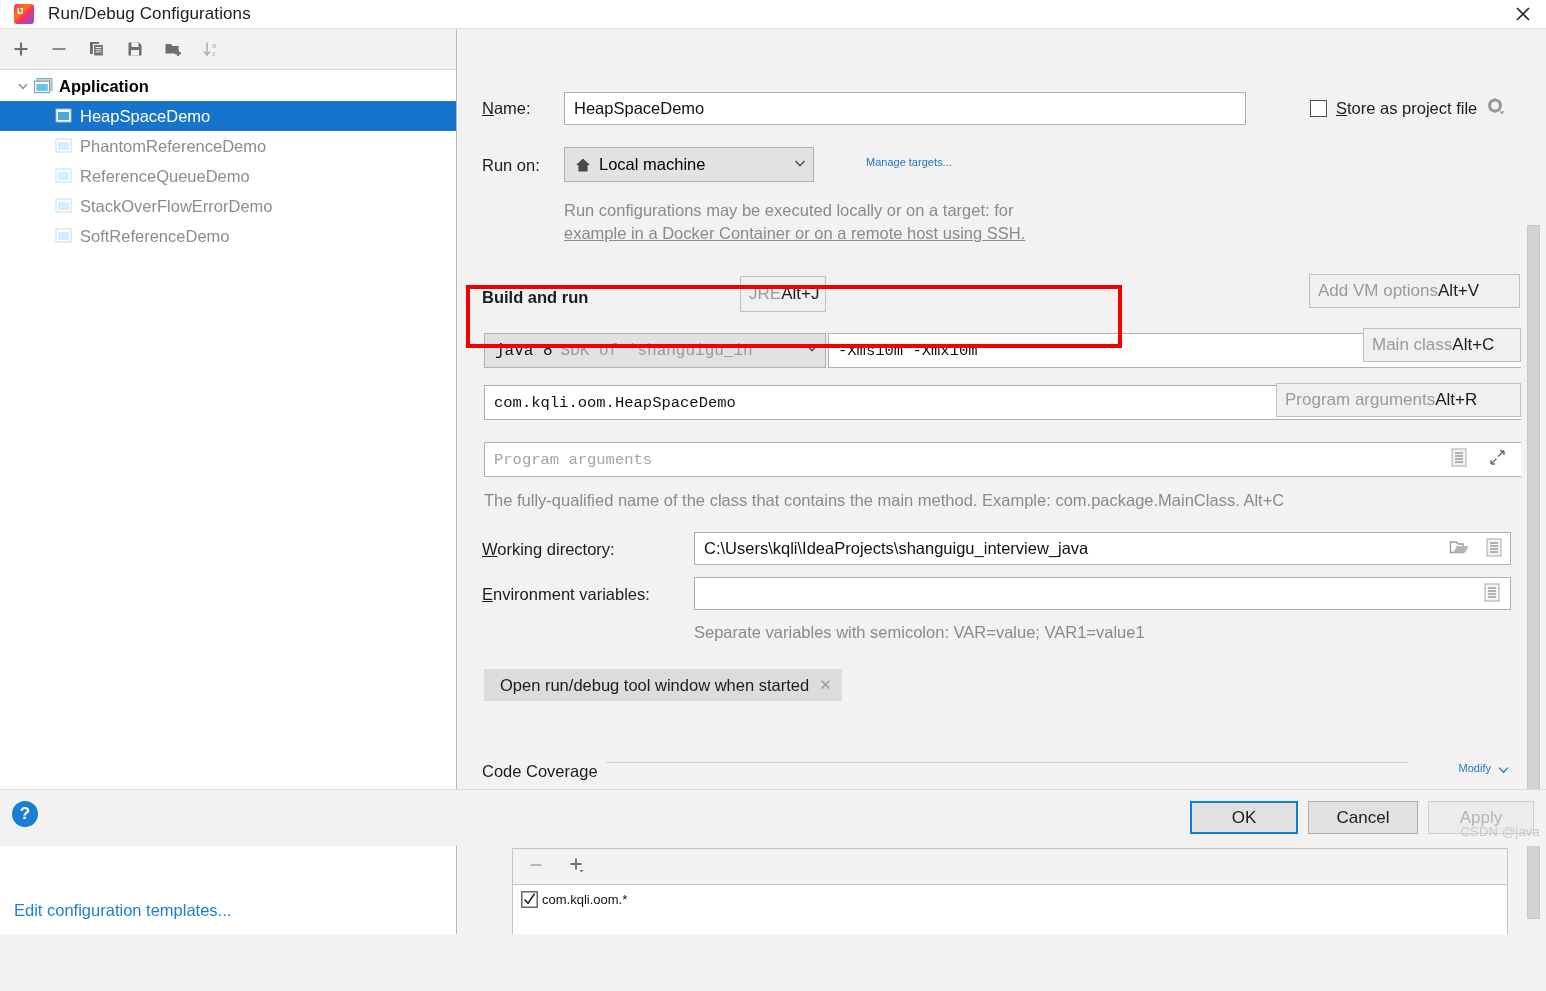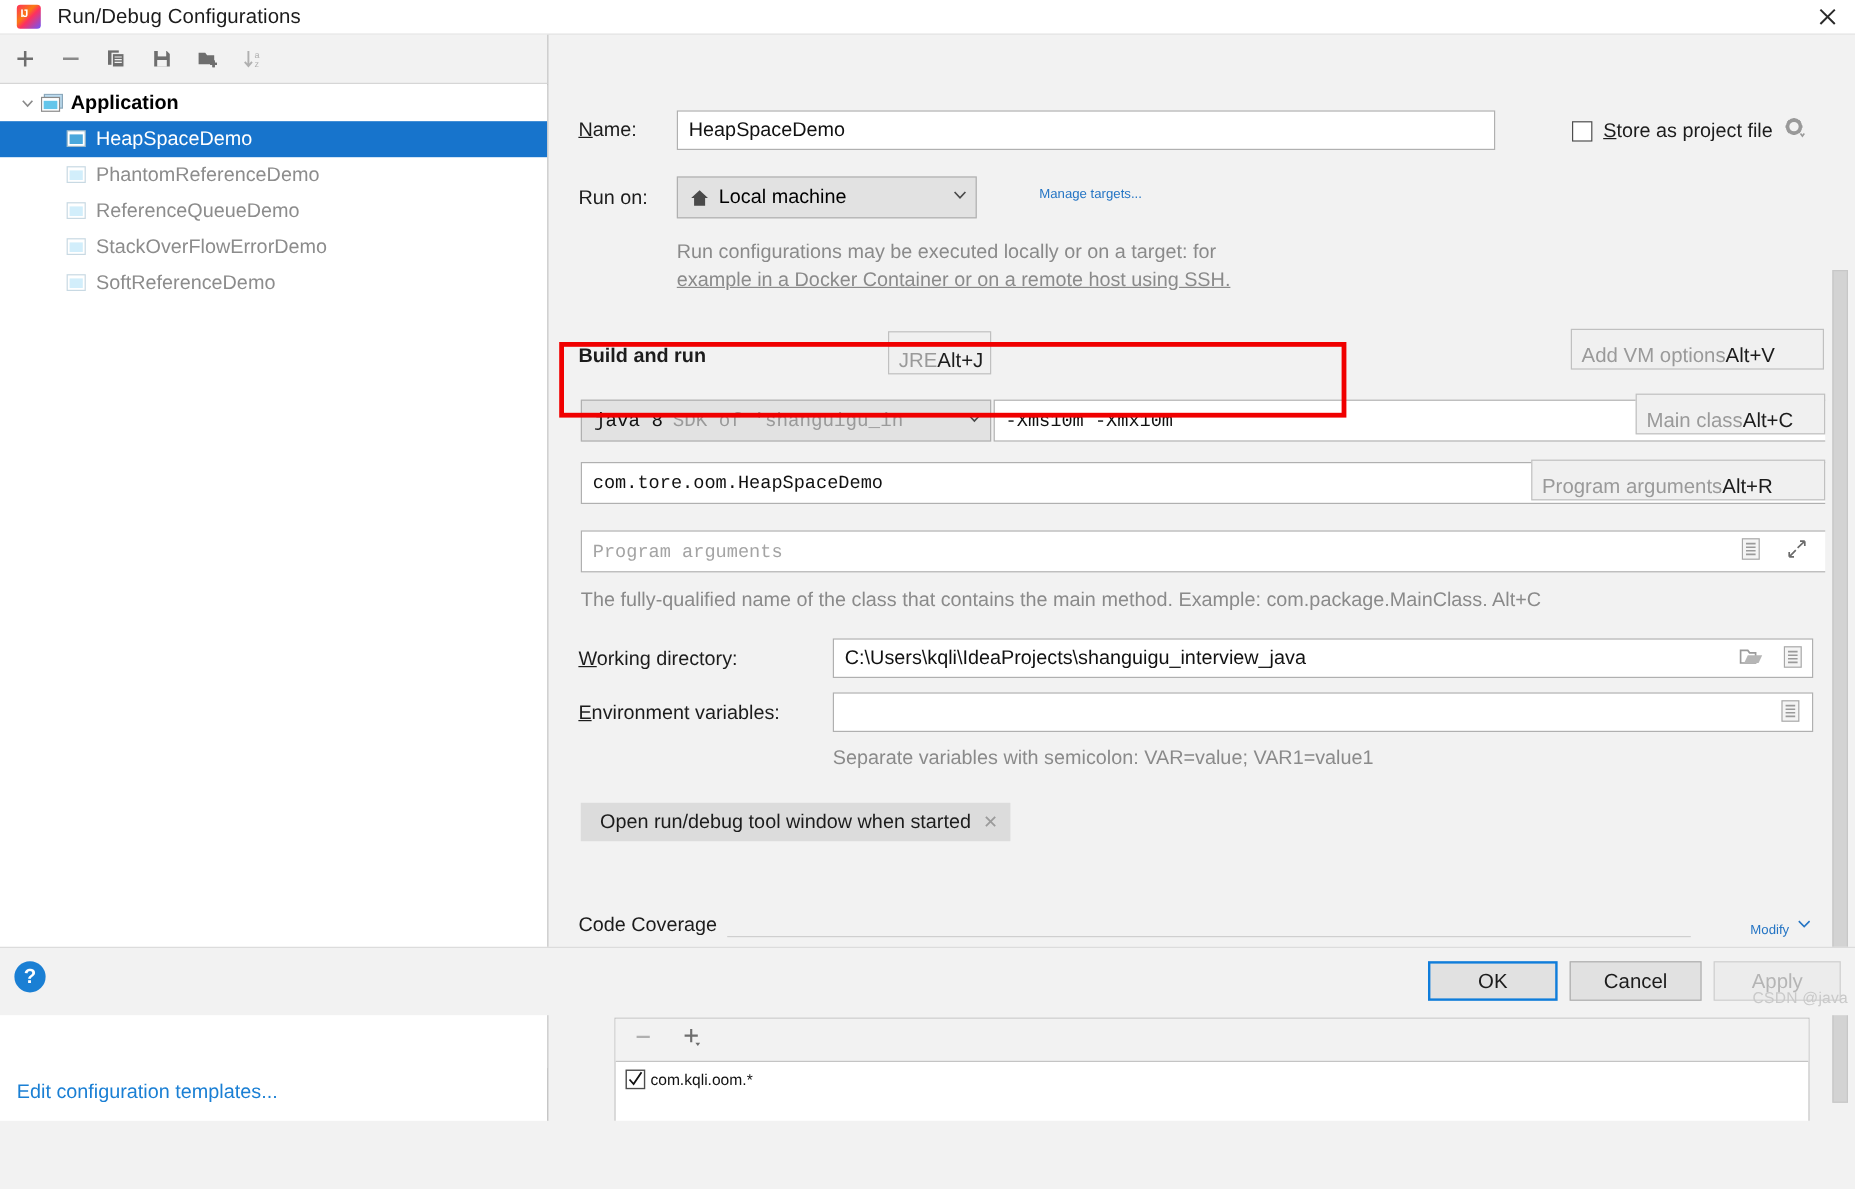--- a/index.html
+++ b/index.html
@@ -130,21 +130,21 @@
   .checkbox-sq {
     width: 17px; height: 17px; border: 1.6px solid #4d4d4d; background: #fff;
     display: inline-block; flex: none;
   }
 
   
   .tip {
     position: absolute;
     background: #f0f0f0; border: 1px solid #c0c0c0;
     font-size: 17px; color: #9a9a9a;
-    display: flex; align-items: flex-end; padding: 0 8px;
+    display: flex; align-items: center; padding: 0 8px;
     white-space: nowrap;
   }
   .tip b { color: #1c1c1c; font-weight: normal; }
 
   .redbox {
     position: absolute;
     border: 4px solid #f00000;
     pointer-events: none;
   }
 
@@ -379,21 +379,21 @@
       </span>
       <span>
         <svg width="19" height="19" viewBox="0 0 19 19">
           <path d="M10 8.5 L16 3 M16 3 H12 M16 3 V7" stroke="#6a6a6a" stroke-width="1.4" fill="none"></path>
           <path d="M8.5 10.5 L3 16 M3 16 H7 M3 16 V12" stroke="#6a6a6a" stroke-width="1.4" fill="none"></path>
         </svg>
       </span>
     </div>
 
     <div class="field mono" style="position:absolute; left:26px; top:356px; width:1049px; height:35px;">
-      <span>com.tore.oom.HeapSpaceDemo</span>
+      <span>com.kqli.oom.HeapSpaceDemo</span>
     </div>
     <div style="position:absolute; left:1030px; top:362px;">
       <svg width="17" height="19" viewBox="0 0 17 19">
         <rect x="1" y="1" width="14" height="17" fill="#f4f4f4" stroke="#a8a8a8"></rect>
         <path d="M4 5 H12 M4 8 H12 M4 11 H12 M4 14 H12" stroke="#9a9a9a" stroke-width="1.3"></path>
       </svg>
     </div>
 
     <div class="field mono ph" style="position:absolute; left:26px; top:413px; width:1049px; height:35px; color:#a4a4a4;">
       <span>Program arguments</span>
@@ -444,21 +444,21 @@
         <path d="M4 5 H12 M4 8 H12 M4 11 H12 M4 14 H12" stroke="#9a9a9a" stroke-width="1.3"></path>
       </svg>
     </div>
     <div class="hint" style="position:absolute; left:236px; top:594px;">Separate variables with semicolon: VAR=value; VAR1=value1</div>
 
     <div class="chip" style="position:absolute; left:26px; top:640px; height:32px;">
       <span>Open run/debug tool window when started</span>
       <span class="x">✕</span>
     </div>
 
-    <div style="position:absolute; left:24px; top:733px; right:36px; display:flex; align-items:flex-end;">
+    <div style="position:absolute; left:24px; top:733px; right:36px; display:flex; align-items:flex-start;">
       <span class="lbl">Code Coverage</span>
       <span class="sep-line"></span>
       <span class="link">Modify</span>
       <span style="margin-left:6px;">
         <svg width="13" height="13" viewBox="0 0 13 13">
           <path d="M2 4.6 L6.5 9.2 L11 4.6" stroke="#2575c4" stroke-width="1.3" fill="none"></path>
         </svg>
       </span>
     </div>
 

